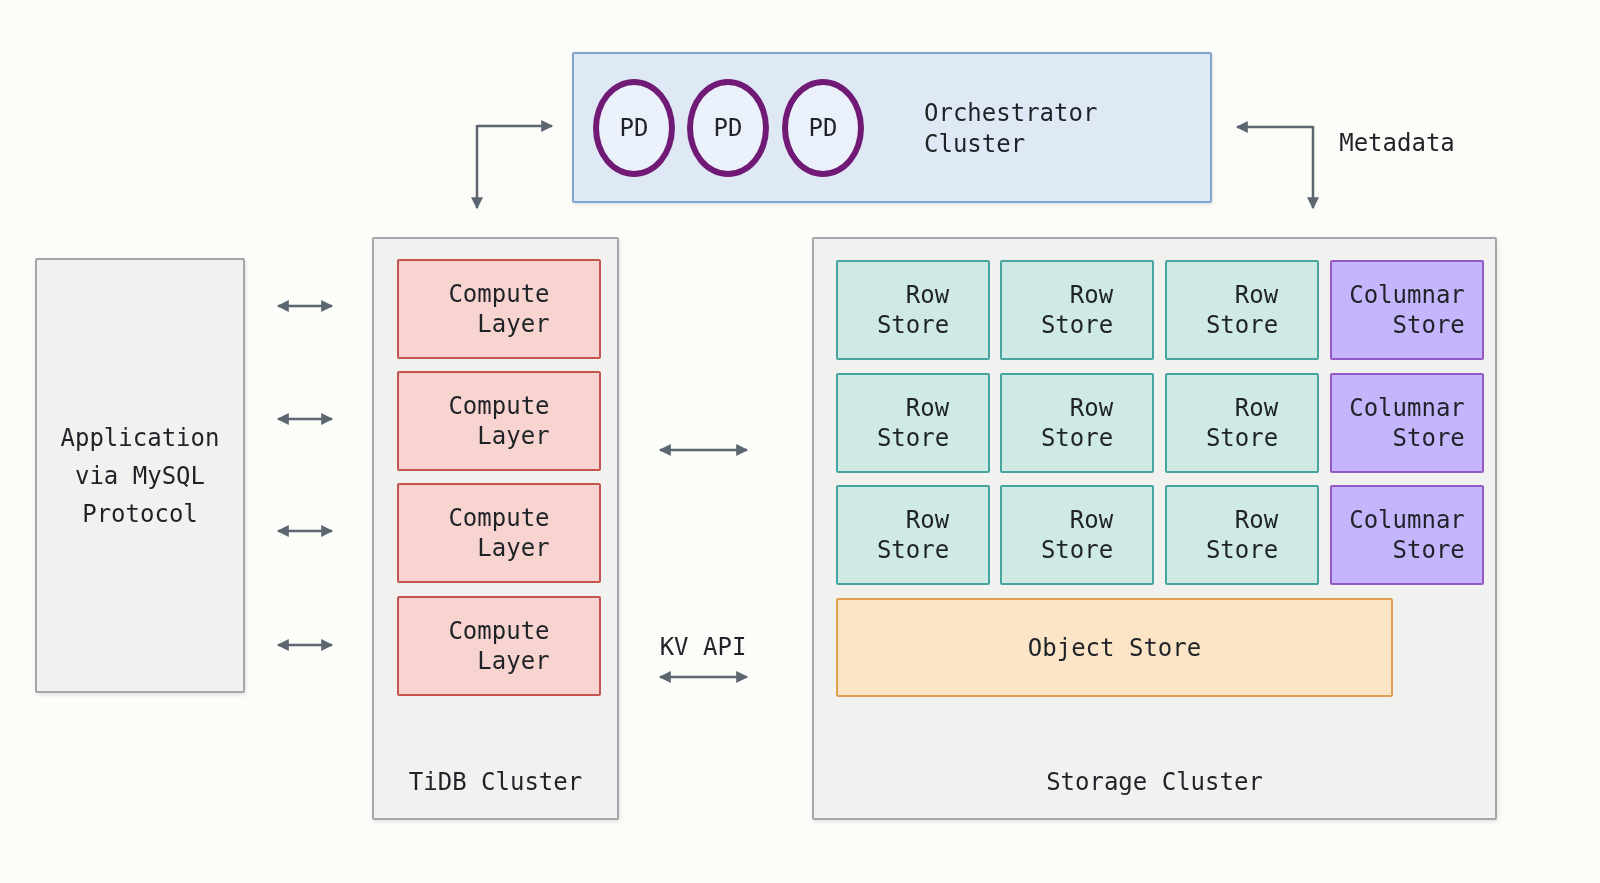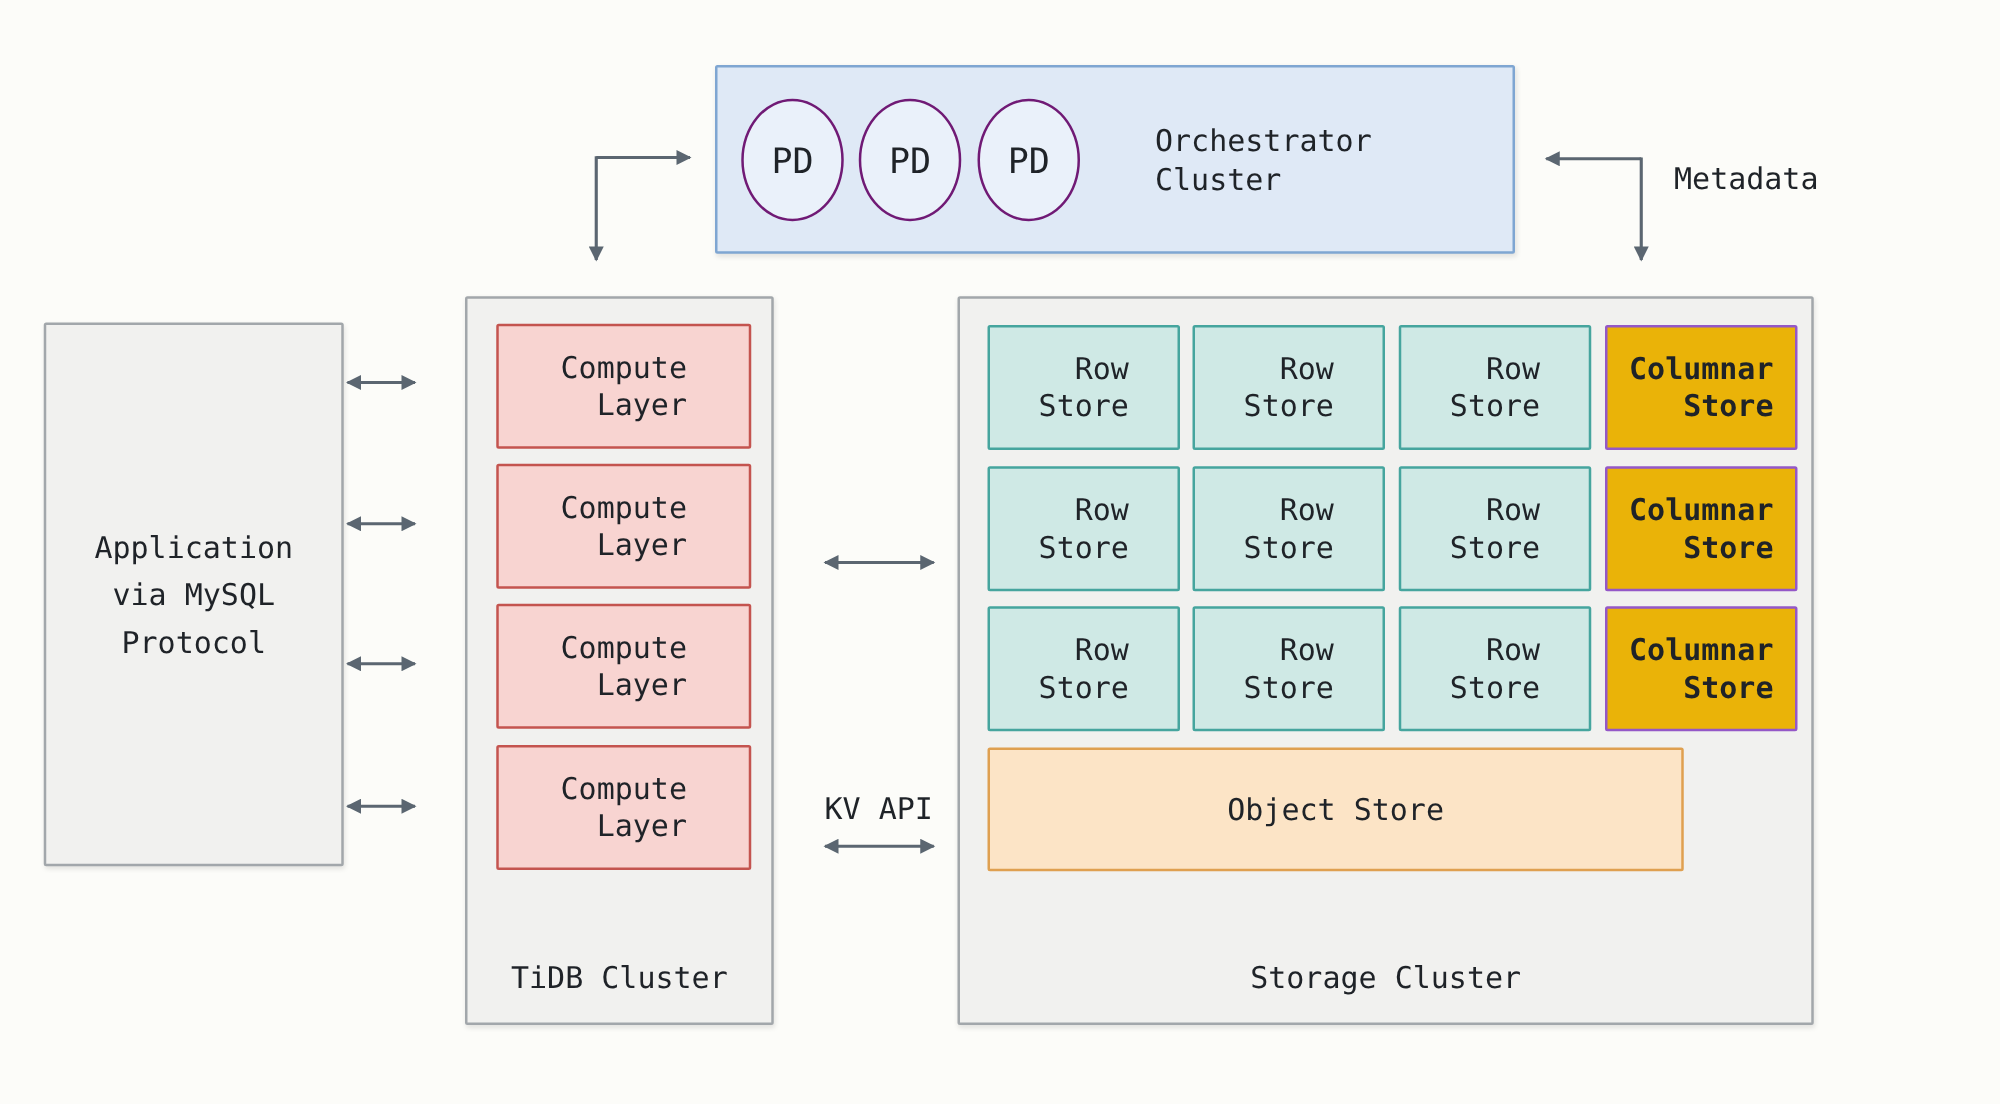--- a/index.html
+++ b/index.html
@@ -43,57 +43,57 @@
     border: 2px solid #7fa6d2;
     border-radius: 2px;
     box-sizing: border-box;
     box-shadow: 1px 2px 4px rgba(0,0,0,0.10);
   }
   .pd-node {
     position: absolute;
     width: 82px; height: 98px;
     top: 25px;
     background: #eaf1fa;
-    border: 2px solid #701a75;
+    border: 6px solid #701a75;
     border-radius: 50%;
     box-sizing: border-box;
     display: flex; align-items: center; justify-content: center;
-    font-size: 28px;
+    font-size: 24px;
   }
   .orchestrator-label {
     position: absolute;
     left: 350px; top: 44px;
     font-size: 24px; line-height: 31px;
     text-align: left;
   }
   
   .application {
     position: absolute;
-    left: 35px; top: 258px; width: 240px; height: 435px;
+    left: 35px; top: 258px; width: 210px; height: 435px;
     background: #f1f1ef;
     border: 2px solid #a2a7ab;
     border-radius: 2px;
     box-sizing: border-box;
     box-shadow: 1px 2px 4px rgba(0,0,0,0.10);
     display: flex; align-items: center; justify-content: center;
     text-align: center;
     font-size: 24px; line-height: 38px;
   }
   
   .node {
     position: absolute;
     box-sizing: border-box;
     border-radius: 2px;
     display: flex; align-items: center; justify-content: center;
     text-align: right;
     font-size: 24px; line-height: 30px;
   }
   .compute  { background: #f8d4d1; border: 2px solid #c4544f; left: 23px; width: 204px; height: 100px; }
   .rowstore { background: #cfe9e5; border: 2px solid #46a59e; width: 154px; height: 100px; }
-  .colstore { background: #eab308; border: 2px solid #9458c7; width: 154px; height: 100px; font-weight: bold; }
+  .colstore { background: #c4b5fd; border: 2px solid #9458c7; width: 154px; height: 100px; }
   .objectstore {
     background: #fce4c6; border: 2px solid #dfa050;
     left: 22px; top: 359px; width: 557px; height: 99px;
   }
   
   .arrows { position: absolute; left: 0; top: 0; pointer-events: none; }
 </style>
 </head>
 <body>
 
@@ -122,21 +122,21 @@
 Layer</div>
     <div class="node compute multiline" style="top:132px">Compute
 Layer</div>
     <div class="node compute multiline" style="top:244px">Compute
 Layer</div>
     <div class="node compute multiline" style="top:357px">Compute
 Layer</div>
     <div class="cluster-label" style="top:528px">TiDB Cluster</div>
   </div>
 
-  <div class="cluster" style="left:766px; top:237px; width:685px; height:583px;">
+  <div class="cluster" style="left:812px; top:237px; width:685px; height:583px;">
 
     <div class="node rowstore multiline" style="left:22px;  top:21px">Row
 Store</div>
     <div class="node rowstore multiline" style="left:186px; top:21px">Row
 Store</div>
     <div class="node rowstore multiline" style="left:351px; top:21px">Row
 Store</div>
     <div class="node colstore multiline" style="left:516px; top:21px">Columnar
 Store</div>
 

